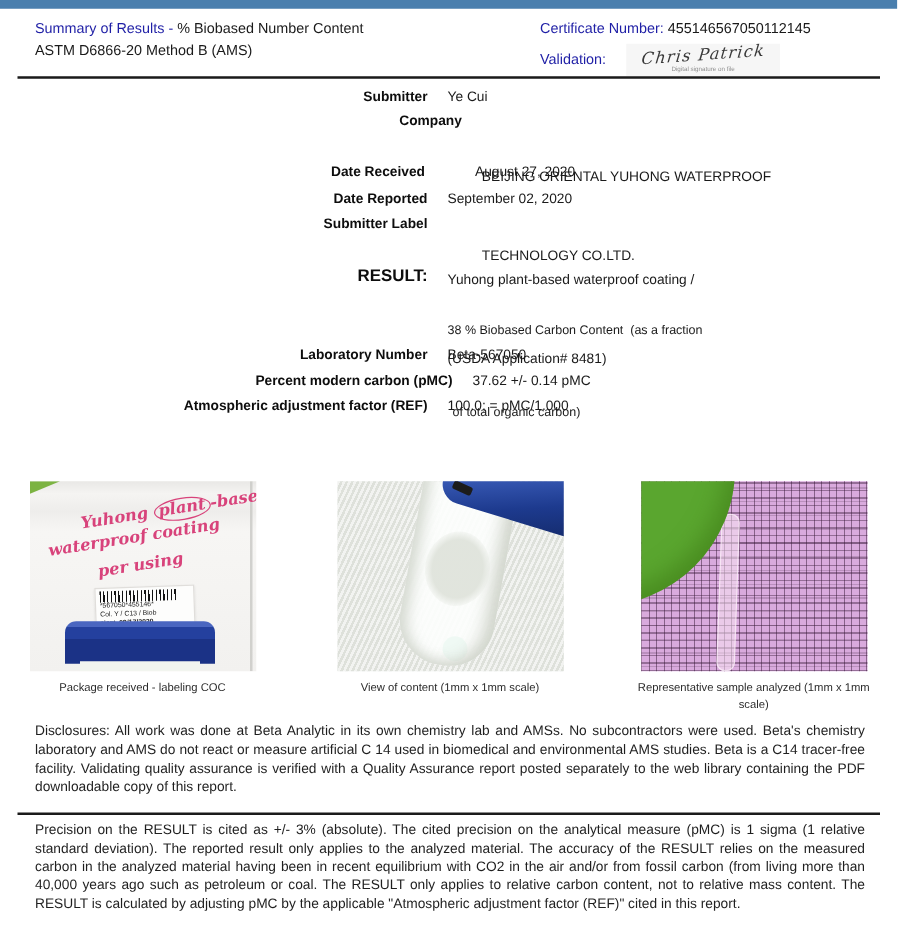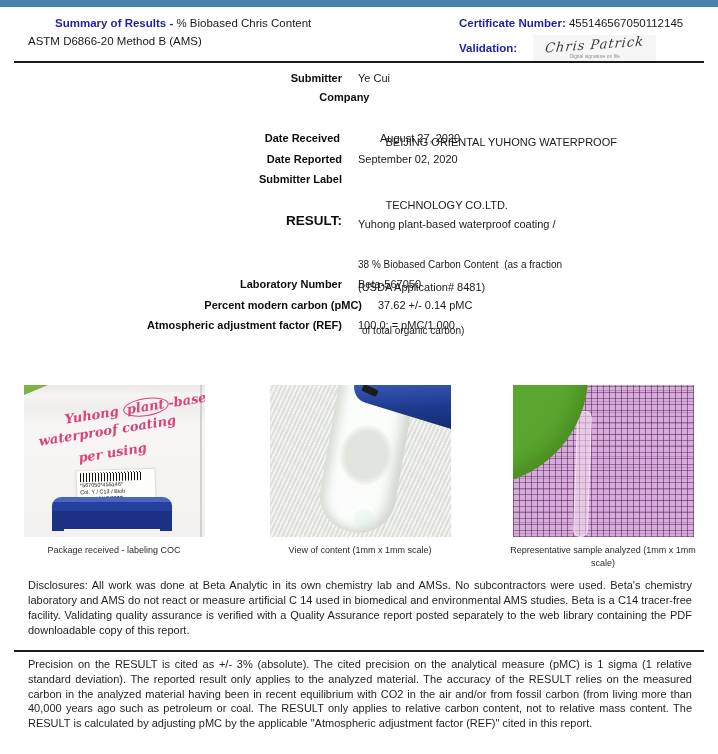--- a/index.html
+++ b/index.html
@@ -6,21 +6,21 @@
   html,body { background:#ffffff; }
   #page {
     position:relative; width:718px; height:754px; background:#ffffff;
     font-family:"Liberation Sans", sans-serif; color:#1a1a1a; overflow:hidden;
   }
   .topbar { position:absolute; left:0; top:0; width:718px; height:7px; background:#4a7fae; }
 
   
   .hleft { position:absolute; left:28px; top:14px; font-size:11.5px; line-height:18px; }
   .hright { position:absolute; left:432px; top:14px; font-size:11.5px; line-height:18px; }
-  .blue { color:#1f1fa6; font-weight:bold;margin-left:27px; }
+  .blue { color:#1f1fa6; font-weight:normal; }
   .sigbox { display:inline-block; vertical-align:middle; margin-left:16px; background:#f6f6f6; padding:1px 12px 2px; text-align:center; }
   .signame { display:inline-block; font-family:"DejaVu Serif", serif; font-style:italic; font-size:13px; color:#3a3a3a; transform:rotate(-4deg) skewX(-10deg); letter-spacing:1px; }
   .signote { font-size:5px; color:#909090; line-height:5px; }
   .valrow { margin-top:3px; display:flex; align-items:center; }
 
   .rule { position:absolute; left:14px; width:690px; height:2px; background:#1a1a1a; }
   .rule1 { top:61px; }
   .rule2 { top:650px; }
 
   
@@ -81,21 +81,21 @@
 </style>
 </head>
 <body>
 
 <div id="page">
   <div class="topbar"></div>
 
   <div class="hleft">
     <div>
       <span class="blue">Summary of Results -</span>
-      <span>% Biobased Chris Content</span>
+      <span>% Biobased Number Content</span>
     </div>
     <div>ASTM D6866-20 Method B (AMS)</div>
   </div>
 
   <div class="hright">
     <div>
       <span class="blue">Certificate Number:</span>
       <span>455146567050112145</span>
     </div>
     <div class="valrow">

